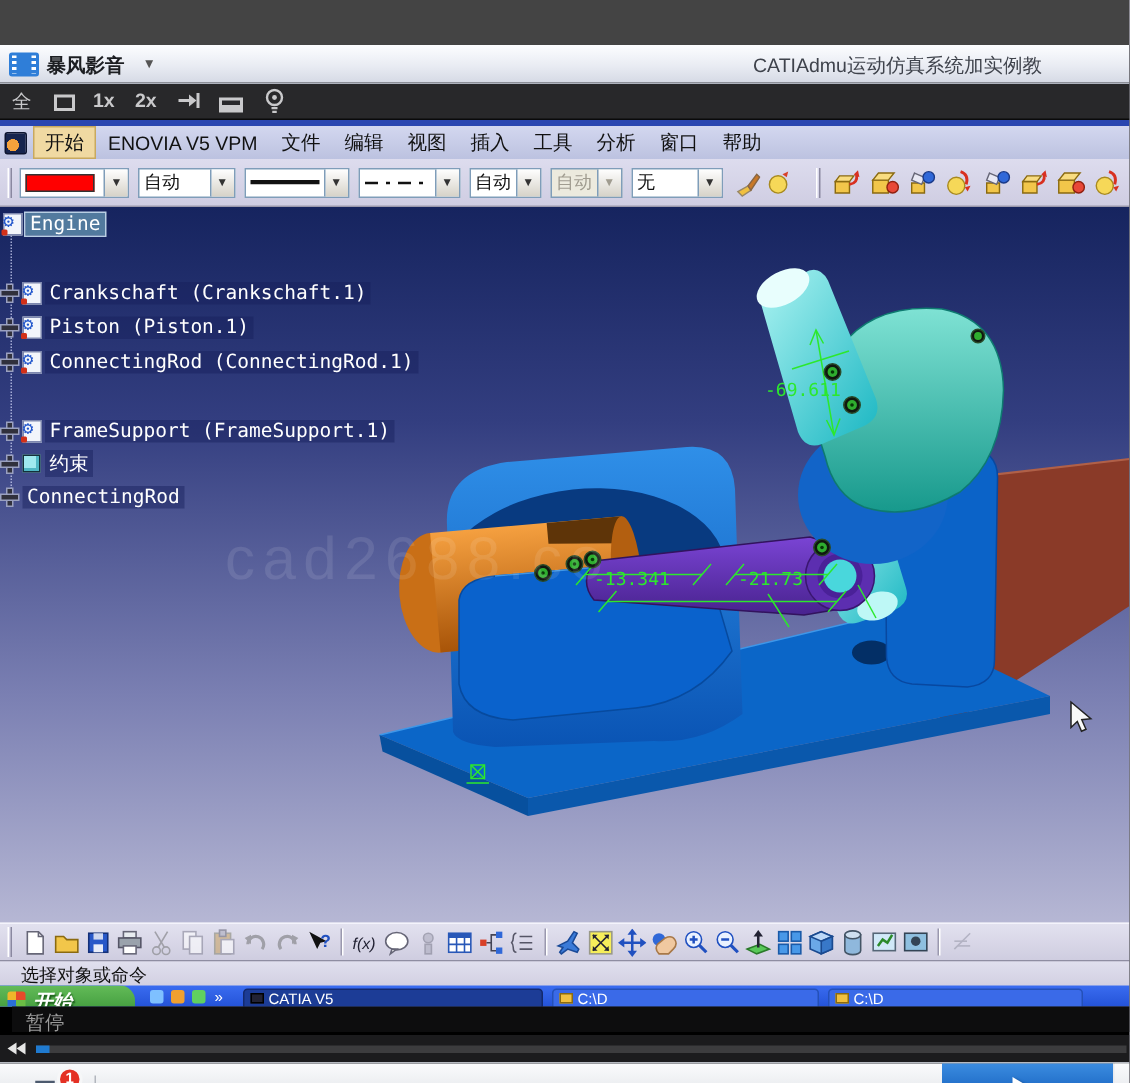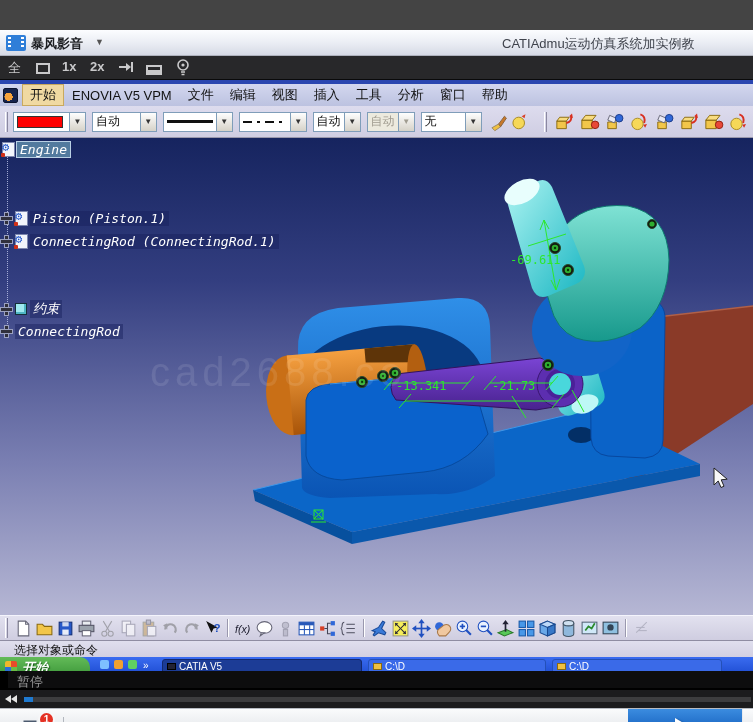--- a/index.html
+++ b/index.html
@@ -63,21 +63,21 @@
     font-family:"DejaVu Sans Mono","Liberation Mono",monospace; font-size:13px; color:#fff; }
   #treeline { position:absolute; left:7px; top:14px; height:178px; border-left:1px dotted #cdd3f5; opacity:.75; }
   .trow { position:absolute; display:flex; align-items:center; height:18px; white-space:nowrap; }
   .exp { position:relative; width:11px; height:11px; margin-right:3px; flex:0 0 11px; }
   .exp:before { content:""; position:absolute; left:4px; top:0; width:3px; height:11px; background:#30303c; box-shadow:0 0 0 1px #9aa0c0; }
   .exp:after  { content:""; position:absolute; left:0; top:4px; width:11px; height:3px; background:#30303c; box-shadow:0 0 0 1px #9aa0c0; }
   .gicon { position:relative; width:13px; height:15px; margin-right:2px; background:#f2f5fb; border:1px solid #7d87ae; flex:0 0 13px; }
   .gicon:before { content:"⚙"; position:absolute; left:-1px; top:-3px; font-size:12px; color:#2257cc; }
   .gicon:after { content:""; position:absolute; left:-2px; bottom:-1px; width:4px; height:4px; background:#d23018; border-radius:1px; }
   .cicon { width:12px; height:12px; margin-right:3px; background:#9fe9ef; border:1px solid #15303a; box-shadow:inset -2px -2px 0 #4fb7c4; flex:0 0 12px; }
-  .tlabel { background:rgba(22,32,92,0.45); padding:0 3px;font-style:italic; }
+  .tlabel { background:rgba(22,32,92,0.45); padding:0 3px; }
   .tlabel.selected { background:#527a9e; outline:1px solid #b9cfe4; }
 
   
   #cadtb { position:absolute; left:0; top:535px; width:753px; height:26px;
     background:linear-gradient(#e2e1ef,#cfcde0); border-top:1px solid #f4f4fc; border-bottom:1px solid #8f8da2;
     display:flex; align-items:center; overflow:hidden; }
   .sep { width:2px; height:18px; margin:0 4px; border-left:1px solid #9a98ae; border-right:1px solid #fff; }
   .cadic { width:19px; height:19px; margin:0 1px; flex:0 0 19px; }
 
   
@@ -580,29 +580,39 @@
         <text x="150" y="248" font-size="40" letter-spacing="5" fill="rgba(255,255,255,0.10)">cad2688.co</text>
         <path d="M714,330 l0,17 4.2,-4 2.8,6.5 3,-1.3 -2.8,-6.4 6,-0.6 Z" fill="#f8f8f8" stroke="#222"></path>
       </svg>
 
       <div id="tree">
         <div id="treeline"></div>
         <div class="trow" style="left:2px; top:2px">
           <span class="gicon"></span>
           <span class="tlabel selected">Engine</span>
         </div>
+        <div class="trow" style="left:1px; top:48px">
+          <span class="exp"></span>
+            <span class="gicon"></span>
+          <span class="tlabel">Crankschaft (Crankschaft.1)</span>
+        </div>
         <div class="trow" style="left:1px; top:71px">
           <span class="exp"></span>
             <span class="gicon"></span>
           <span class="tlabel">Piston (Piston.1)</span>
         </div>
         <div class="trow" style="left:1px; top:94px">
           <span class="exp"></span>
             <span class="gicon"></span>
           <span class="tlabel">ConnectingRod (ConnectingRod.1)</span>
+        </div>
+        <div class="trow" style="left:1px; top:140px">
+          <span class="exp"></span>
+            <span class="gicon"></span>
+          <span class="tlabel">FrameSupport (FrameSupport.1)</span>
         </div>
         <div class="trow" style="left:1px; top:162px">
           <span class="exp"></span>
             <span class="cicon"></span>
           <span class="tlabel">约束</span>
         </div>
         <div class="trow" style="left:1px; top:184px">
           <span class="exp"></span>
           <span class="tlabel">ConnectingRod</span>
         </div>

